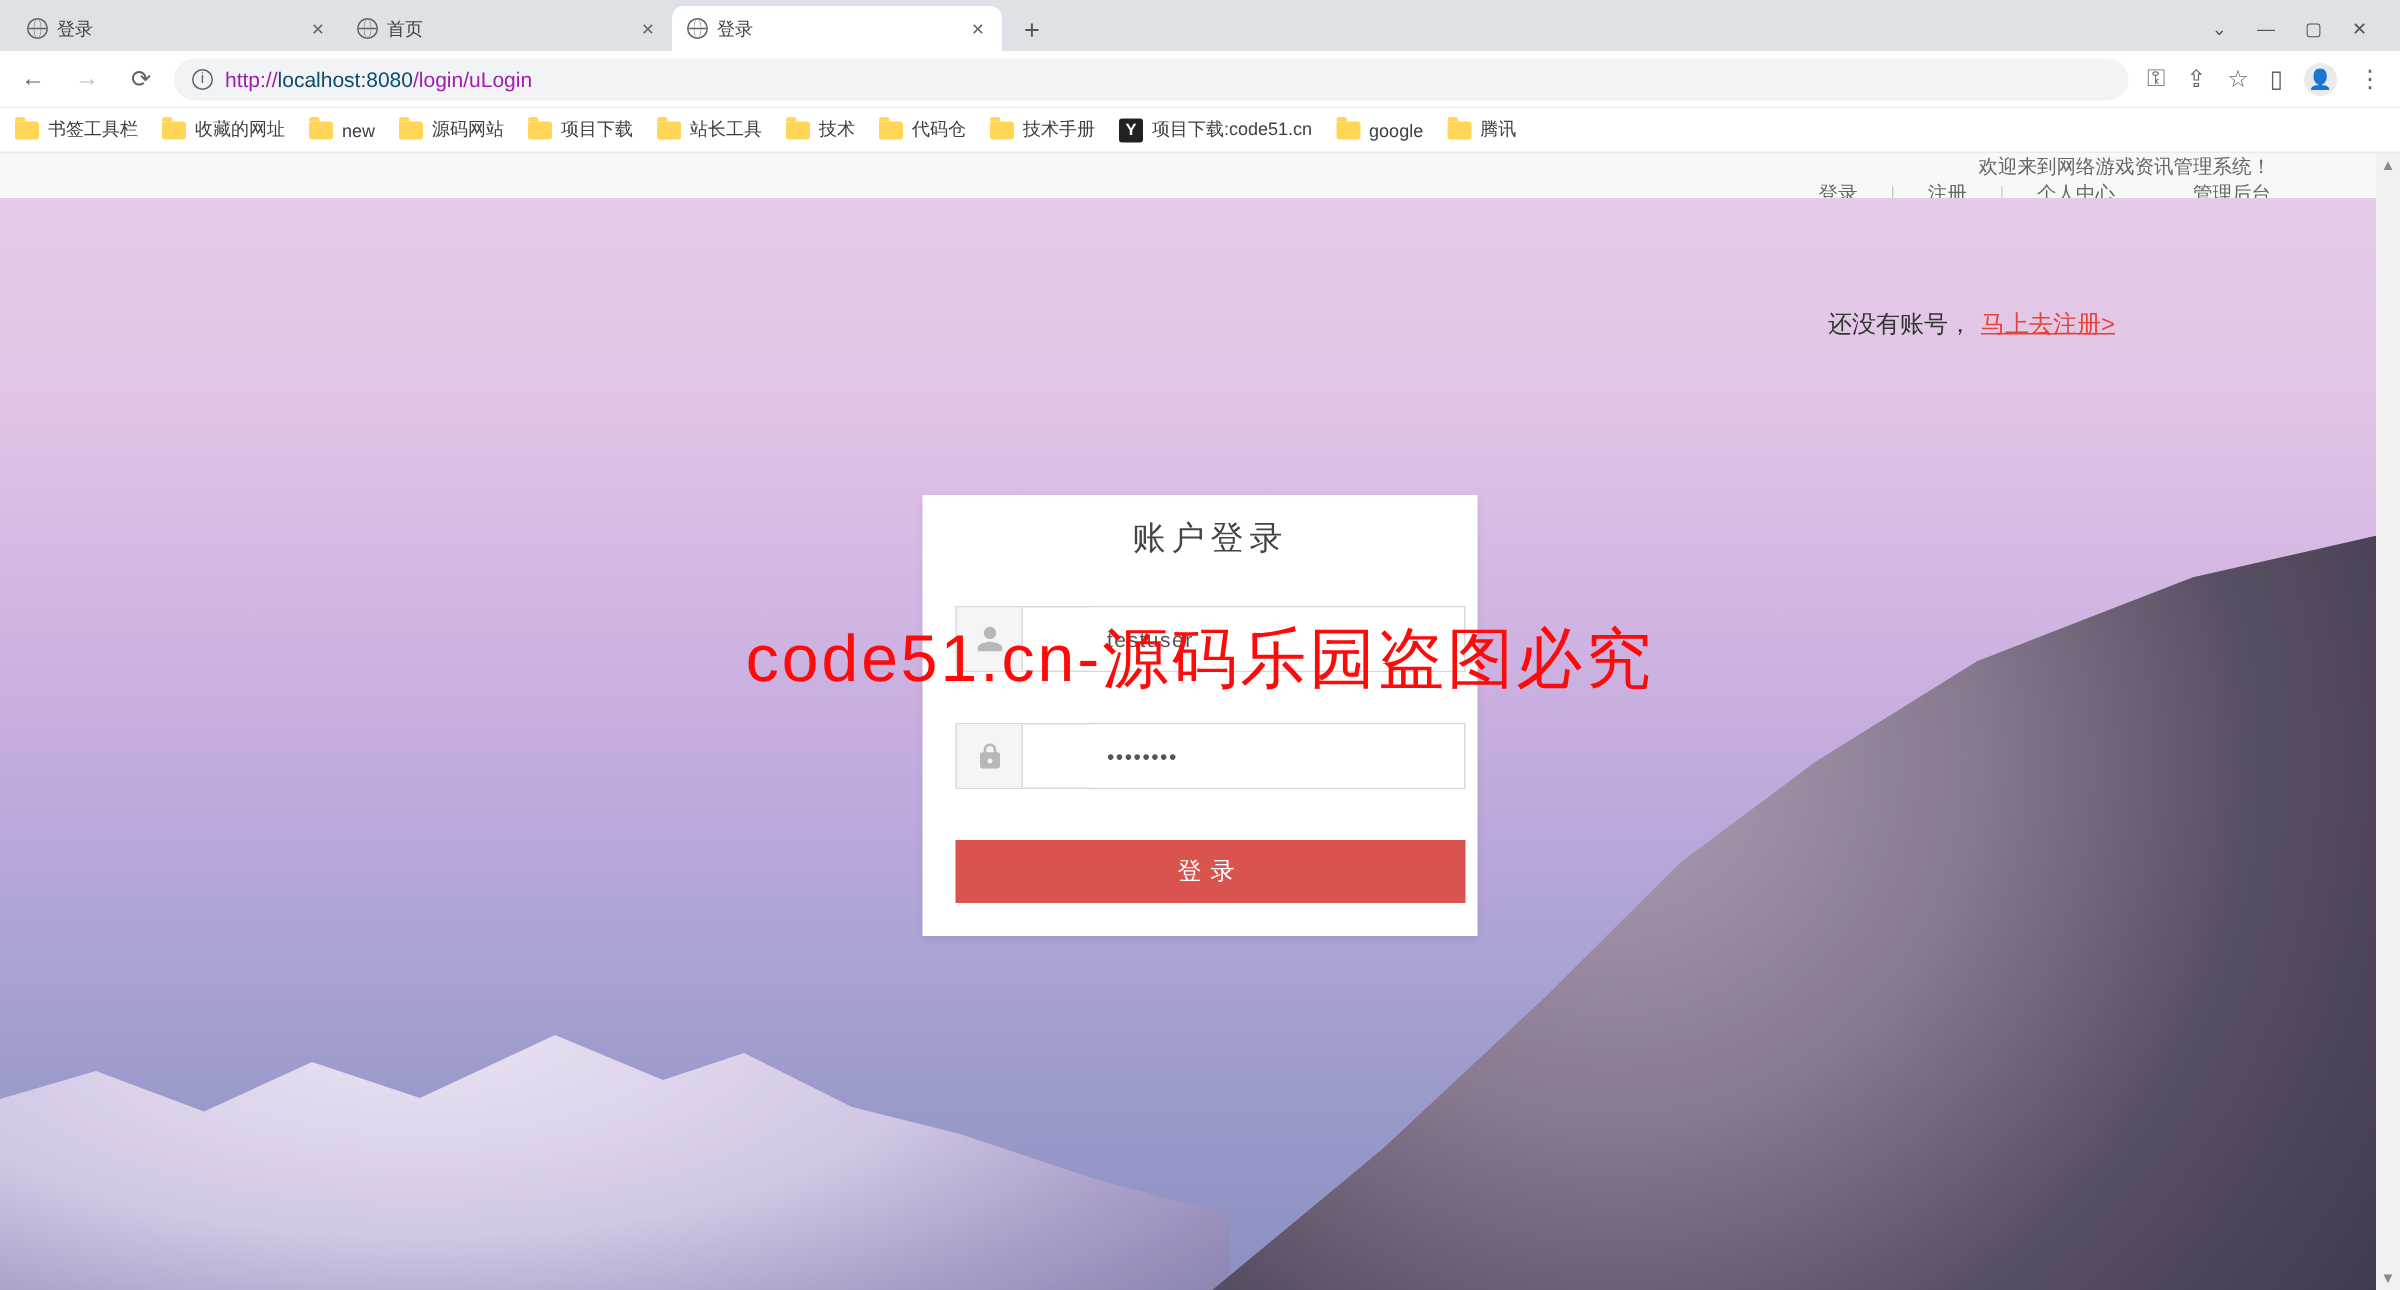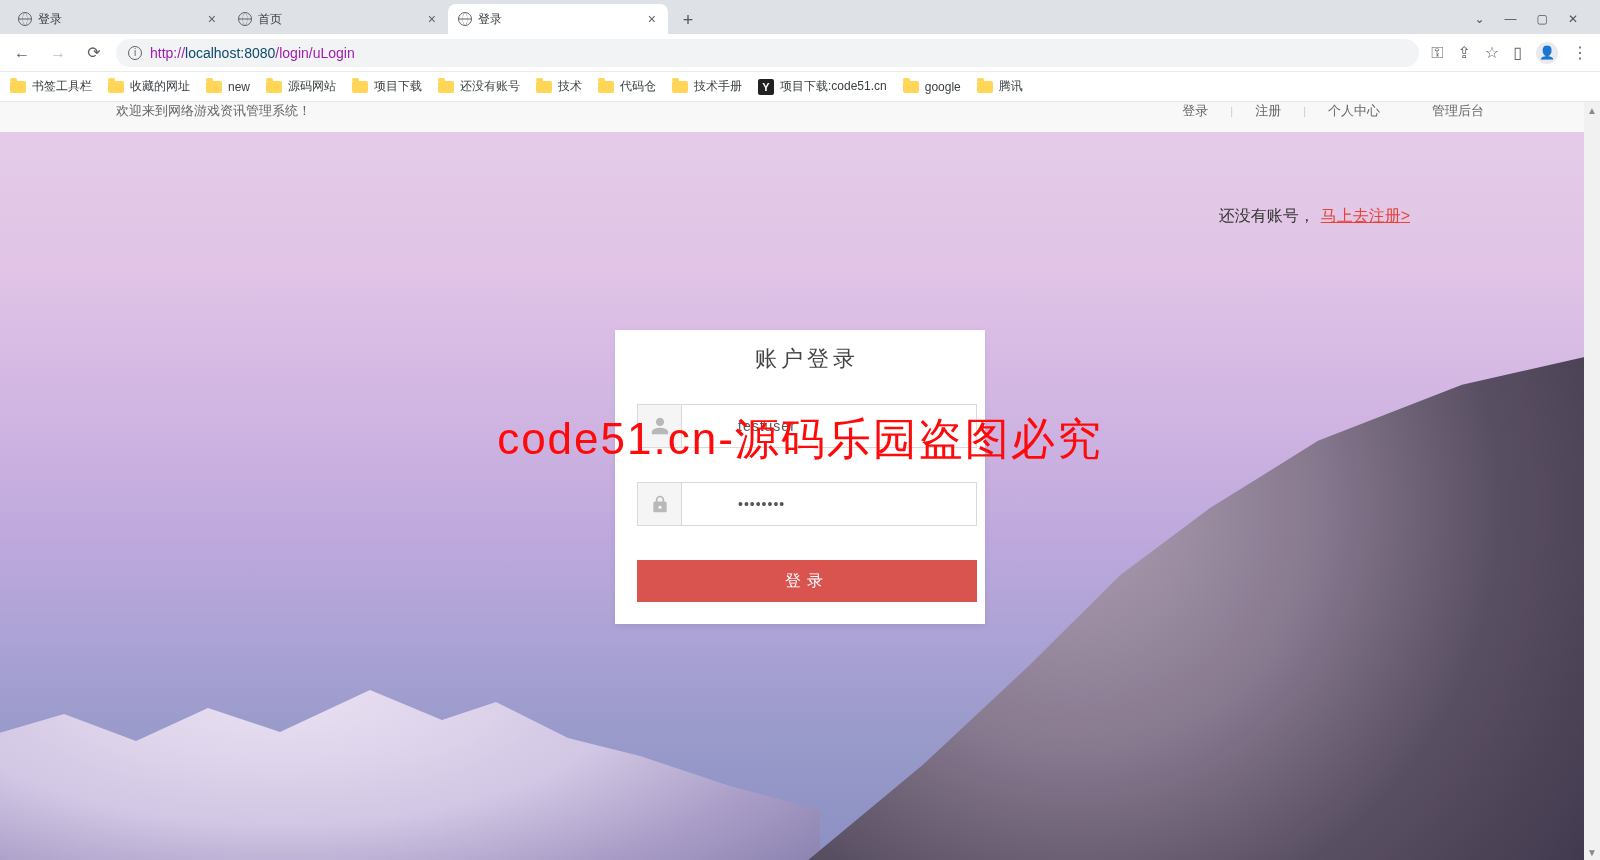--- a/index.html
+++ b/index.html
@@ -128,22 +128,22 @@
     .scrollbar-y .track-up, .scrollbar-y .track-down {
       position: absolute; left: 0; right: 0; height: 16px; color: #8a8a8a;
       display: flex; align-items: center; justify-content: center; font-size: 10px;
     }
     .scrollbar-y .track-up { top: 0; }
     .scrollbar-y .track-down { bottom: 0; }
 
     
     .site-top {
       height: 30px; background: #f8f8f8;
-      display: flex; align-items: flex-start;
-      padding: 0 116px; color: #666; font-size: 13px;
+      display: flex; align-items: flex-end;
+      padding: 0 86px; color: #666; font-size: 13px; flex-direction: column;
     }
     .site-top .welcome { margin-left: 0; }
     .site-top .right-links {
       margin-left: auto; display: flex; align-items: center; gap: 22px;
     }
     .site-top .right-links a { color: #666; text-decoration: none; }
     .site-top .divider { color: #ccc; font-size: 11px; }
     .site-top .admin { margin-left: 30px; }
 
     
@@ -291,21 +291,21 @@
       <div class="bm">
         <span class="folder"></span>
         <span>源码网站</span>
       </div>
       <div class="bm">
         <span class="folder"></span>
         <span>项目下载</span>
       </div>
       <div class="bm">
         <span class="folder"></span>
-        <span>还没有账号</span>
+        <span>站长工具</span>
       </div>
       <div class="bm">
         <span class="folder"></span>
         <span>技术</span>
       </div>
       <div class="bm">
         <span class="folder"></span>
         <span>代码仓</span>
       </div>
       <div class="bm">

